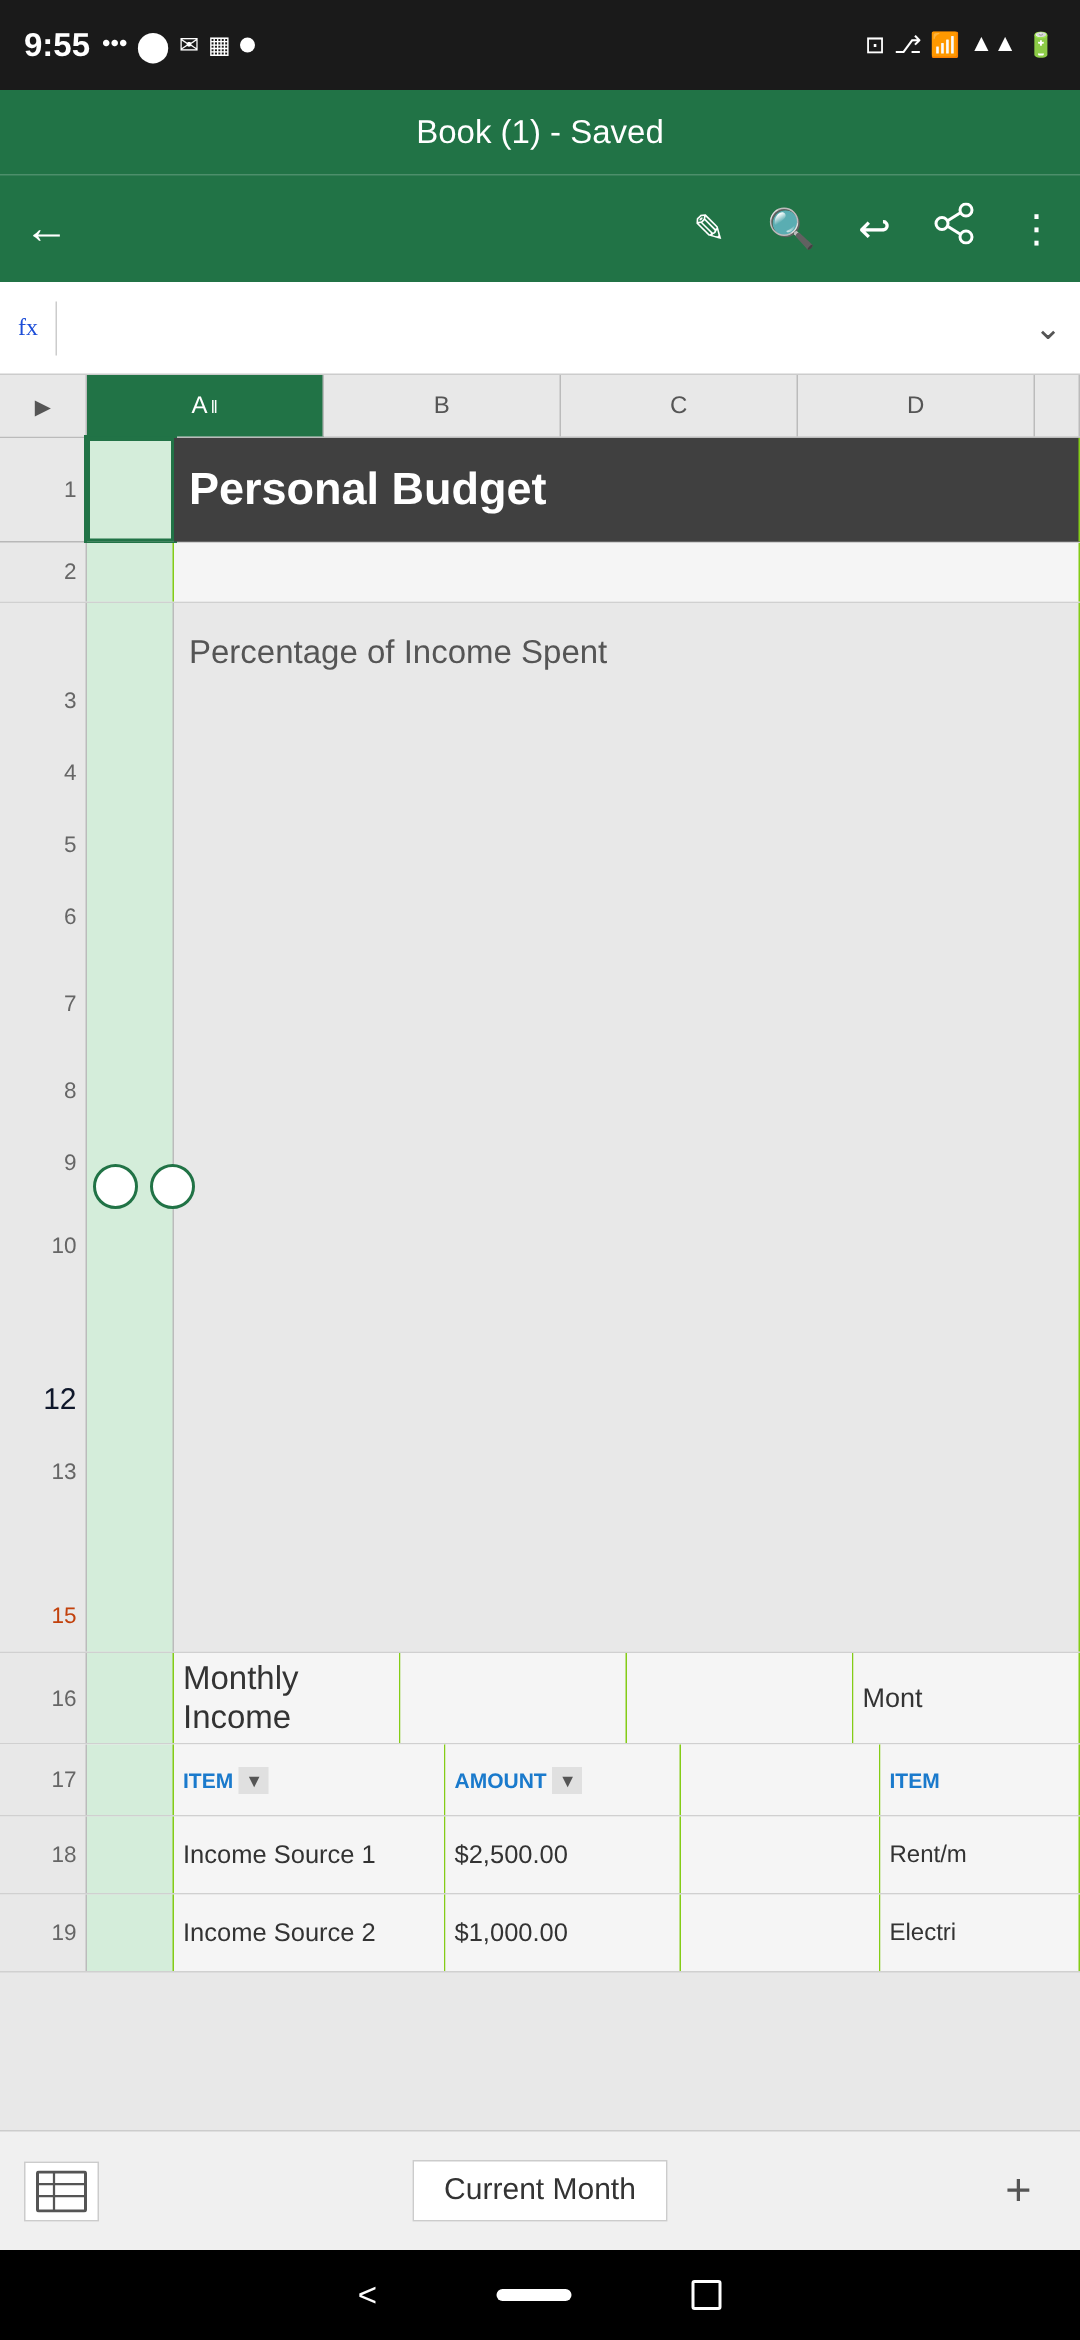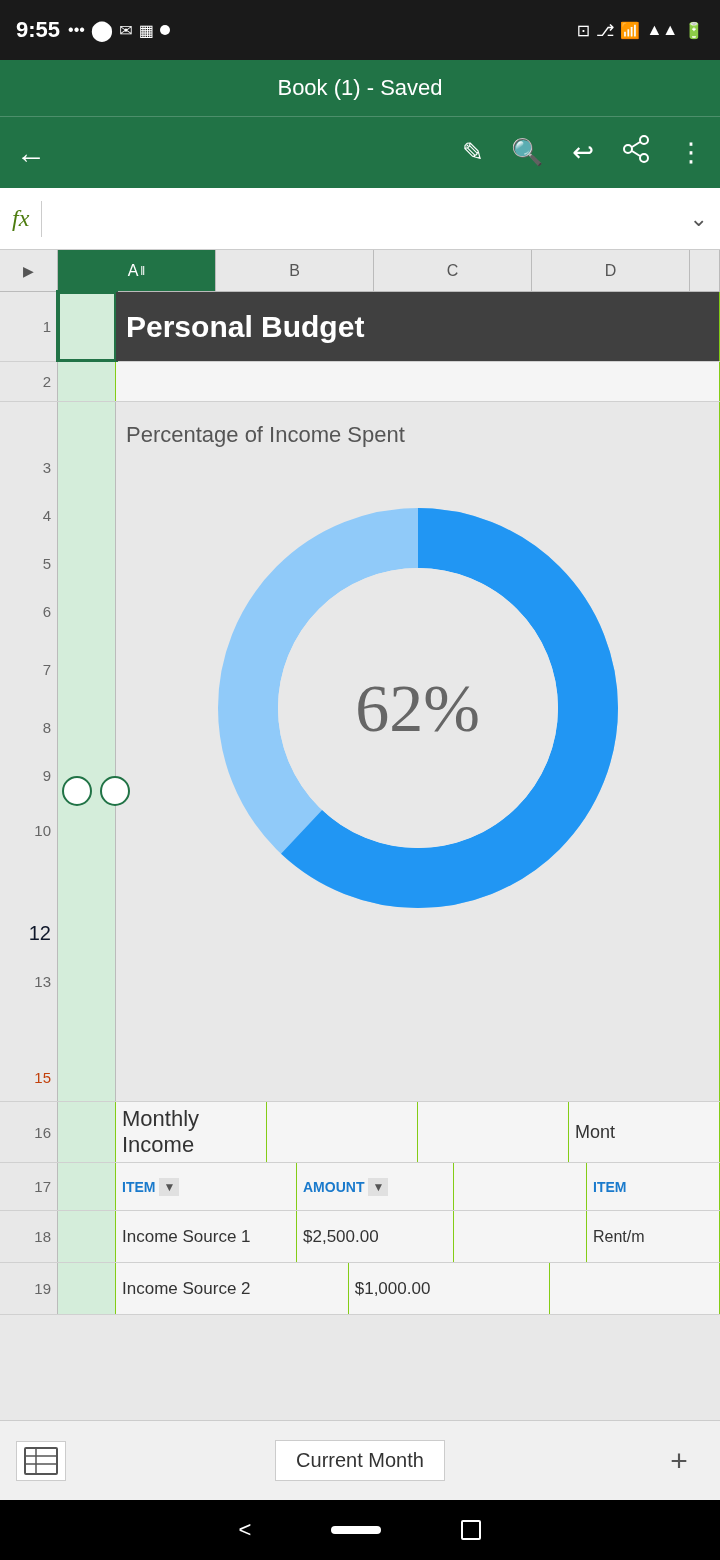--- a/index.html
+++ b/index.html
@@ -106,23 +106,22 @@
     #formula-bar {
       width: 720px;
       height: 62px;
       background: white;
       display: flex;
       align-items: center;
       border-bottom: 1px solid #ccc;
       padding: 0 12px;
     }
     .fx-label {
-      font-size: 24px;
-      font-style: italic;
-      color: #4d7c0f;
+      font-size: 16px;
+      color: #1d4ed8;
       margin-right: 12px;
       font-family: 'Times New Roman', serif;
     }
     .formula-input {
       flex: 1;
       font-size: 18px;
       border: none;
       outline: none;
       color: #333;
     }
@@ -507,33 +506,20 @@
 
         <div style="position:absolute;top:374px;left:4px;display:flex;gap:4px;">
           <div class="circle-indicator"></div>
           <div class="circle-indicator"></div>
         </div>
       </div>
 
       <div class="sheet-cell chart-cell" style="flex:4;flex-direction:column;align-items:flex-start;padding:0;background:#e8e8e8;">
         <div class="donut-container">
           <span class="chart-title">Percentage of Income Spent</span>
-          <div class="donut-svg-wrap">
-            <svg width="460" height="460" viewBox="0 0 460 460">
-
-              <circle cx="230" cy="230" r="170" fill="#e8e8e8" stroke="none"></circle>
-
-              <circle cx="230" cy="230" r="170" fill="none" stroke="#90CAF9" stroke-width="60" stroke-dasharray="1069" stroke-dashoffset="0" transform="rotate(-90 230 230)"></circle>
-
-              <circle cx="230" cy="230" r="170" fill="none" stroke="#2196F3" stroke-width="60" stroke-dasharray="662 407" stroke-dashoffset="0" transform="rotate(-90 230 230)"></circle>
-
-              <circle cx="230" cy="230" r="140" fill="#e8e8e8"></circle>
-            </svg>
-            <div class="donut-center-text">62%</div>
-          </div>
         </div>
       </div>
     </div>
 
     <div class="sheet-row income-section" style="min-height:52px;">
       <div class="row-num">16</div>
       <div class="sheet-cell col-a-cell" style="width:58px;min-width:58px;max-width:58px;"></div>
       <div class="sheet-cell income-header-cell" style="font-size:22px;font-weight:500;">
         <span>Monthly Income</span>
       </div>
@@ -577,20 +563,23 @@
     <div class="sheet-row" style="min-height:52px;">
       <div class="row-num">19</div>
       <div class="sheet-cell col-a-cell" style="width:58px;min-width:58px;max-width:58px;"></div>
       <div class="sheet-cell" style="flex:1.4;font-size:17px;">
         <span>Income Source 2</span>
       </div>
       <div class="sheet-cell" style="flex:1.2;font-size:17px;">
         <span>$1,000.00</span>
       </div>
       <div class="sheet-cell"></div>
+      <div class="sheet-cell partial-cell" style="font-size:16px;color:#333;overflow:hidden;">
+        <span>Electri</span>
+      </div>
     </div>
 
   </div>
 </div>
 
 <div id="tab-bar">
   <div class="tab-sheet-icon">
     <svg width="34" height="28" viewBox="0 0 34 28" fill="none">
       <rect x="1" y="1" width="32" height="26" rx="1" stroke="#555" stroke-width="2" fill="white"></rect>
       <line x1="1" y1="9" x2="33" y2="9" stroke="#555" stroke-width="1.5"></line>

